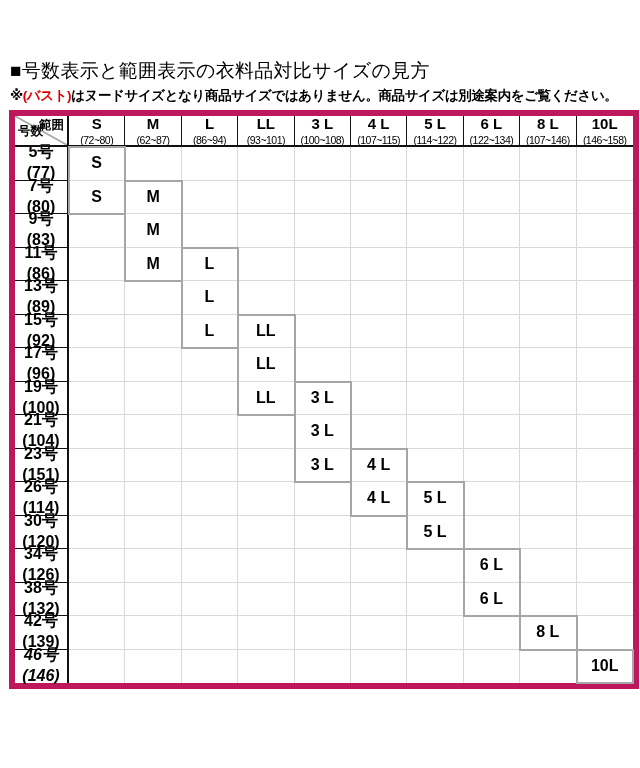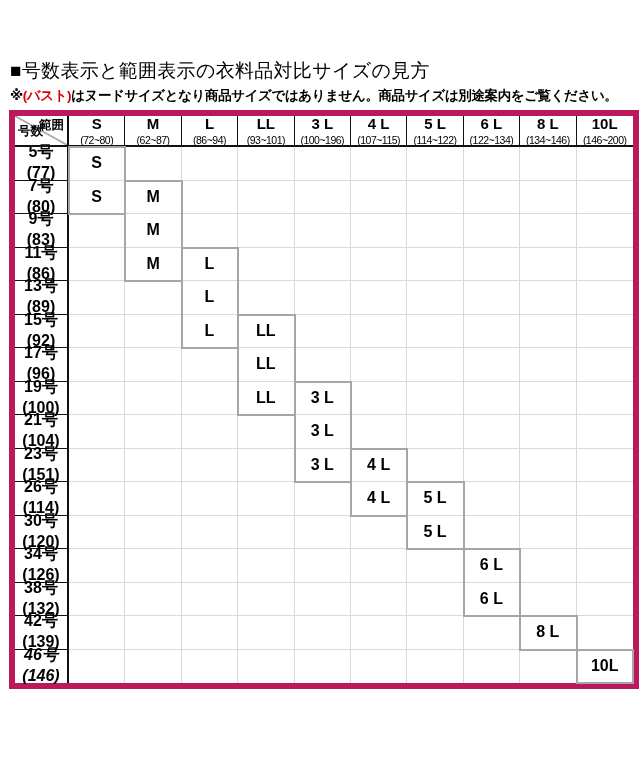--- a/index.html
+++ b/index.html
@@ -89,41 +89,41 @@
     <div class="colhead">
       <span class="sz">L</span>
       <span class="rg">(86~94)</span>
     </div>
     <div class="colhead">
       <span class="sz">LL</span>
       <span class="rg">(93~101)</span>
     </div>
     <div class="colhead">
       <span class="sz">3 L</span>
-      <span class="rg">(100~196)</span>
+      <span class="rg">(100~108)</span>
     </div>
     <div class="colhead">
       <span class="sz">4 L</span>
       <span class="rg">(107~115)</span>
     </div>
     <div class="colhead">
       <span class="sz">5 L</span>
       <span class="rg">(114~122)</span>
     </div>
     <div class="colhead">
       <span class="sz">6 L</span>
       <span class="rg">(122~134)</span>
     </div>
     <div class="colhead">
       <span class="sz">8 L</span>
-      <span class="rg">(134~146)</span>
+      <span class="rg">(107~146)</span>
     </div>
     <div class="colhead lastcol">
       <span class="sz">10L</span>
-      <span class="rg">(146~200)</span>
+      <span class="rg">(146~158)</span>
     </div>
     <div class="rowlabel">
       <span>5号</span>
       <span>(77)</span>
     </div>
     <div class="cell">S</div>
     <div class="cell"></div>
     <div class="cell"></div>
     <div class="cell"></div>
     <div class="cell"></div>

